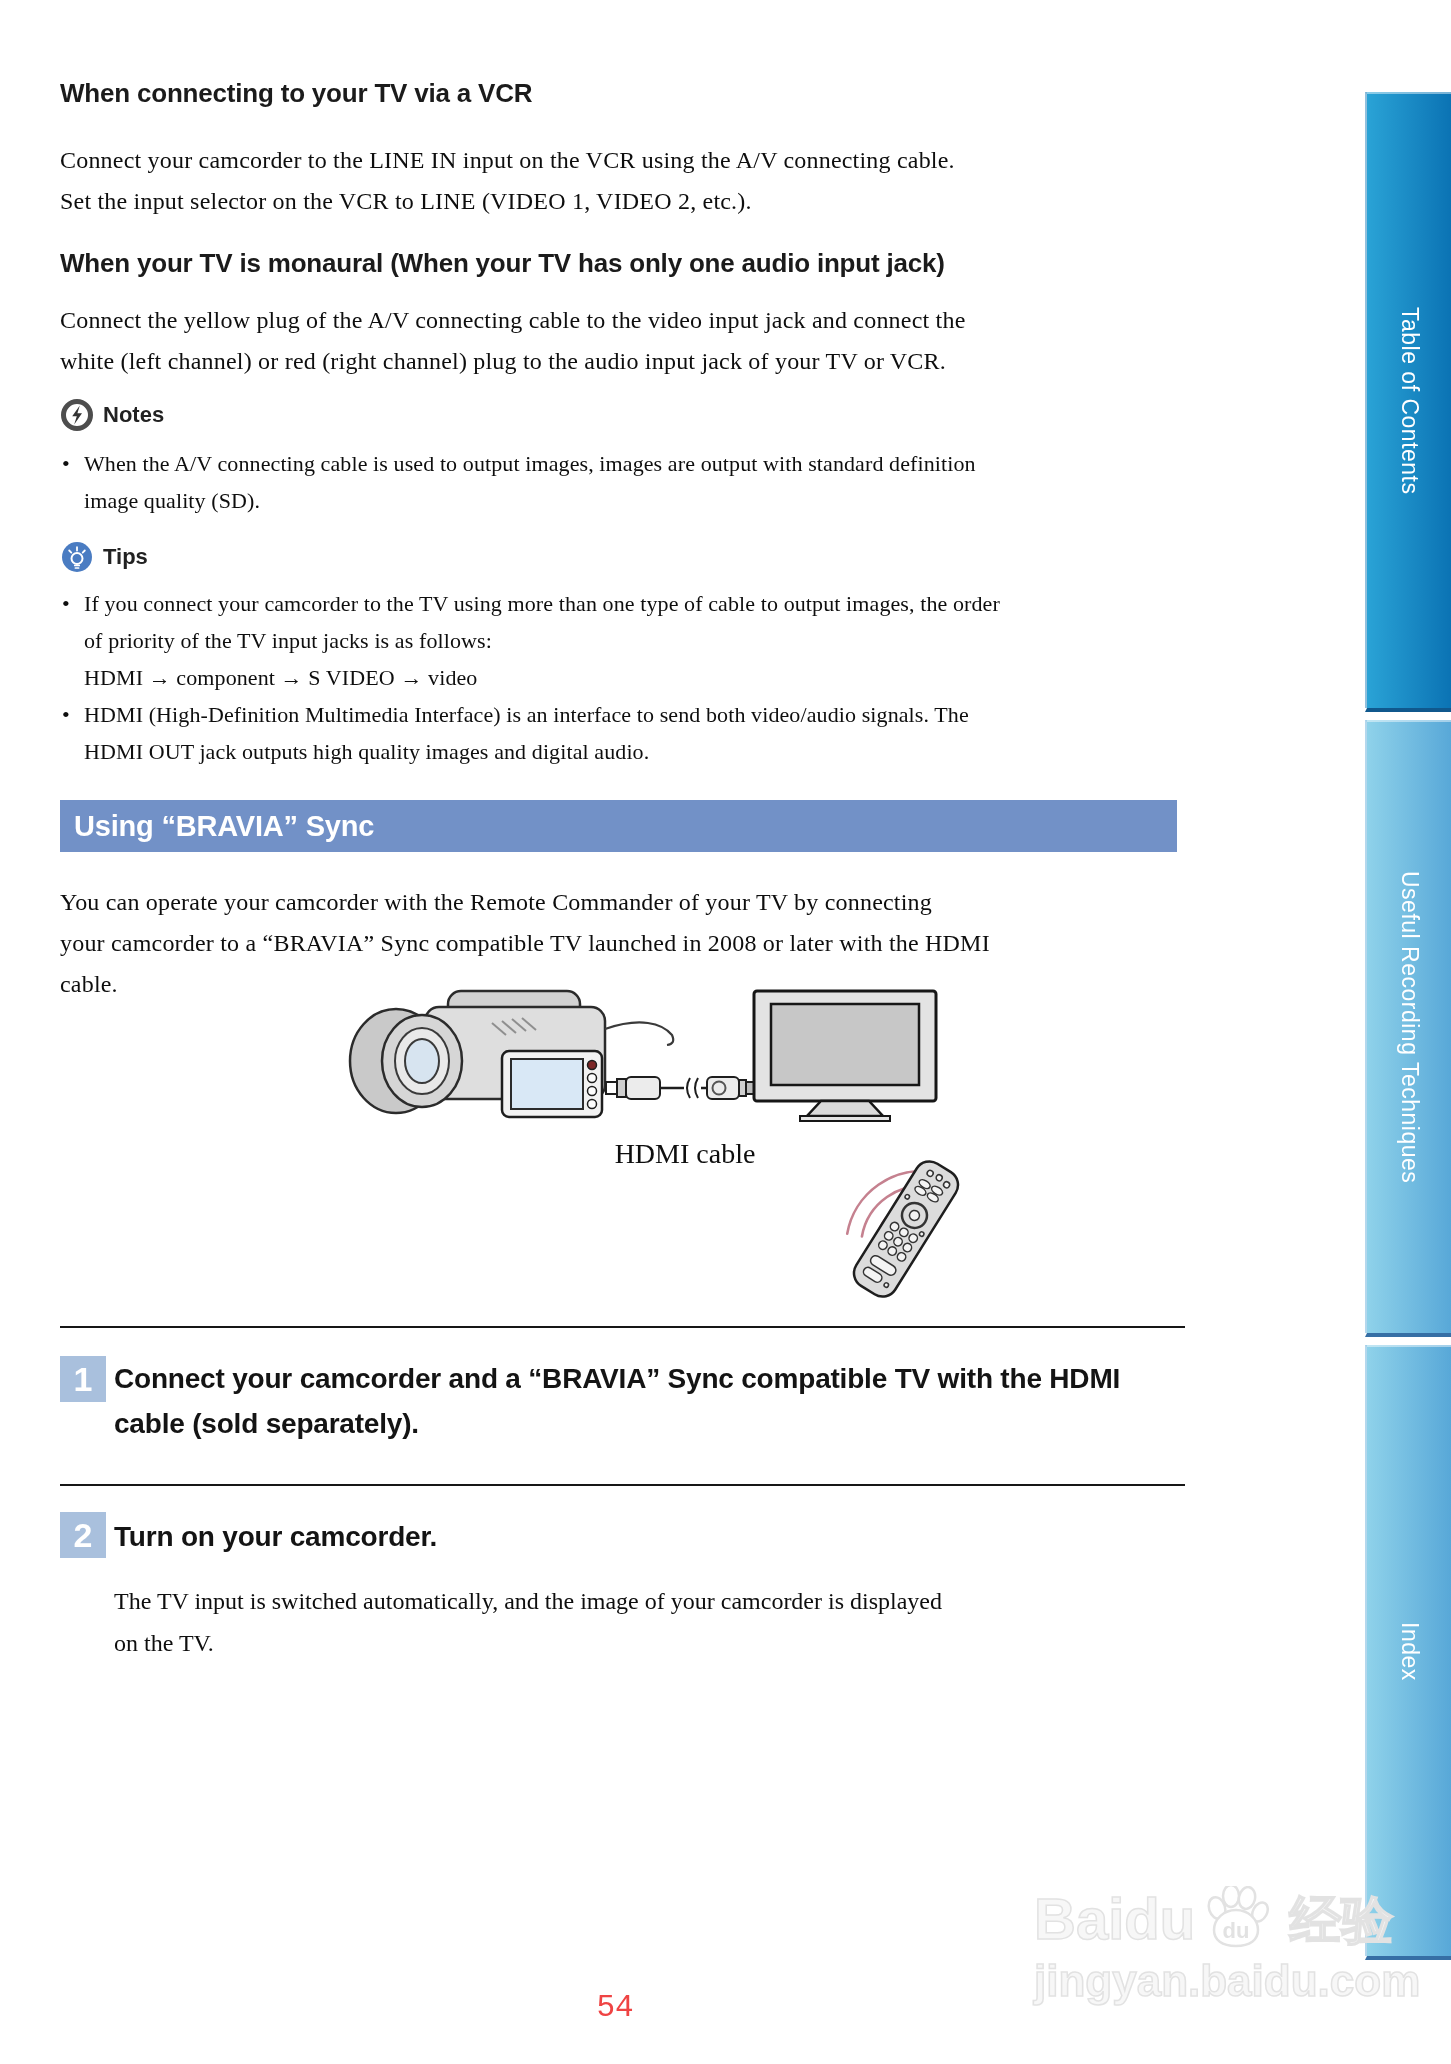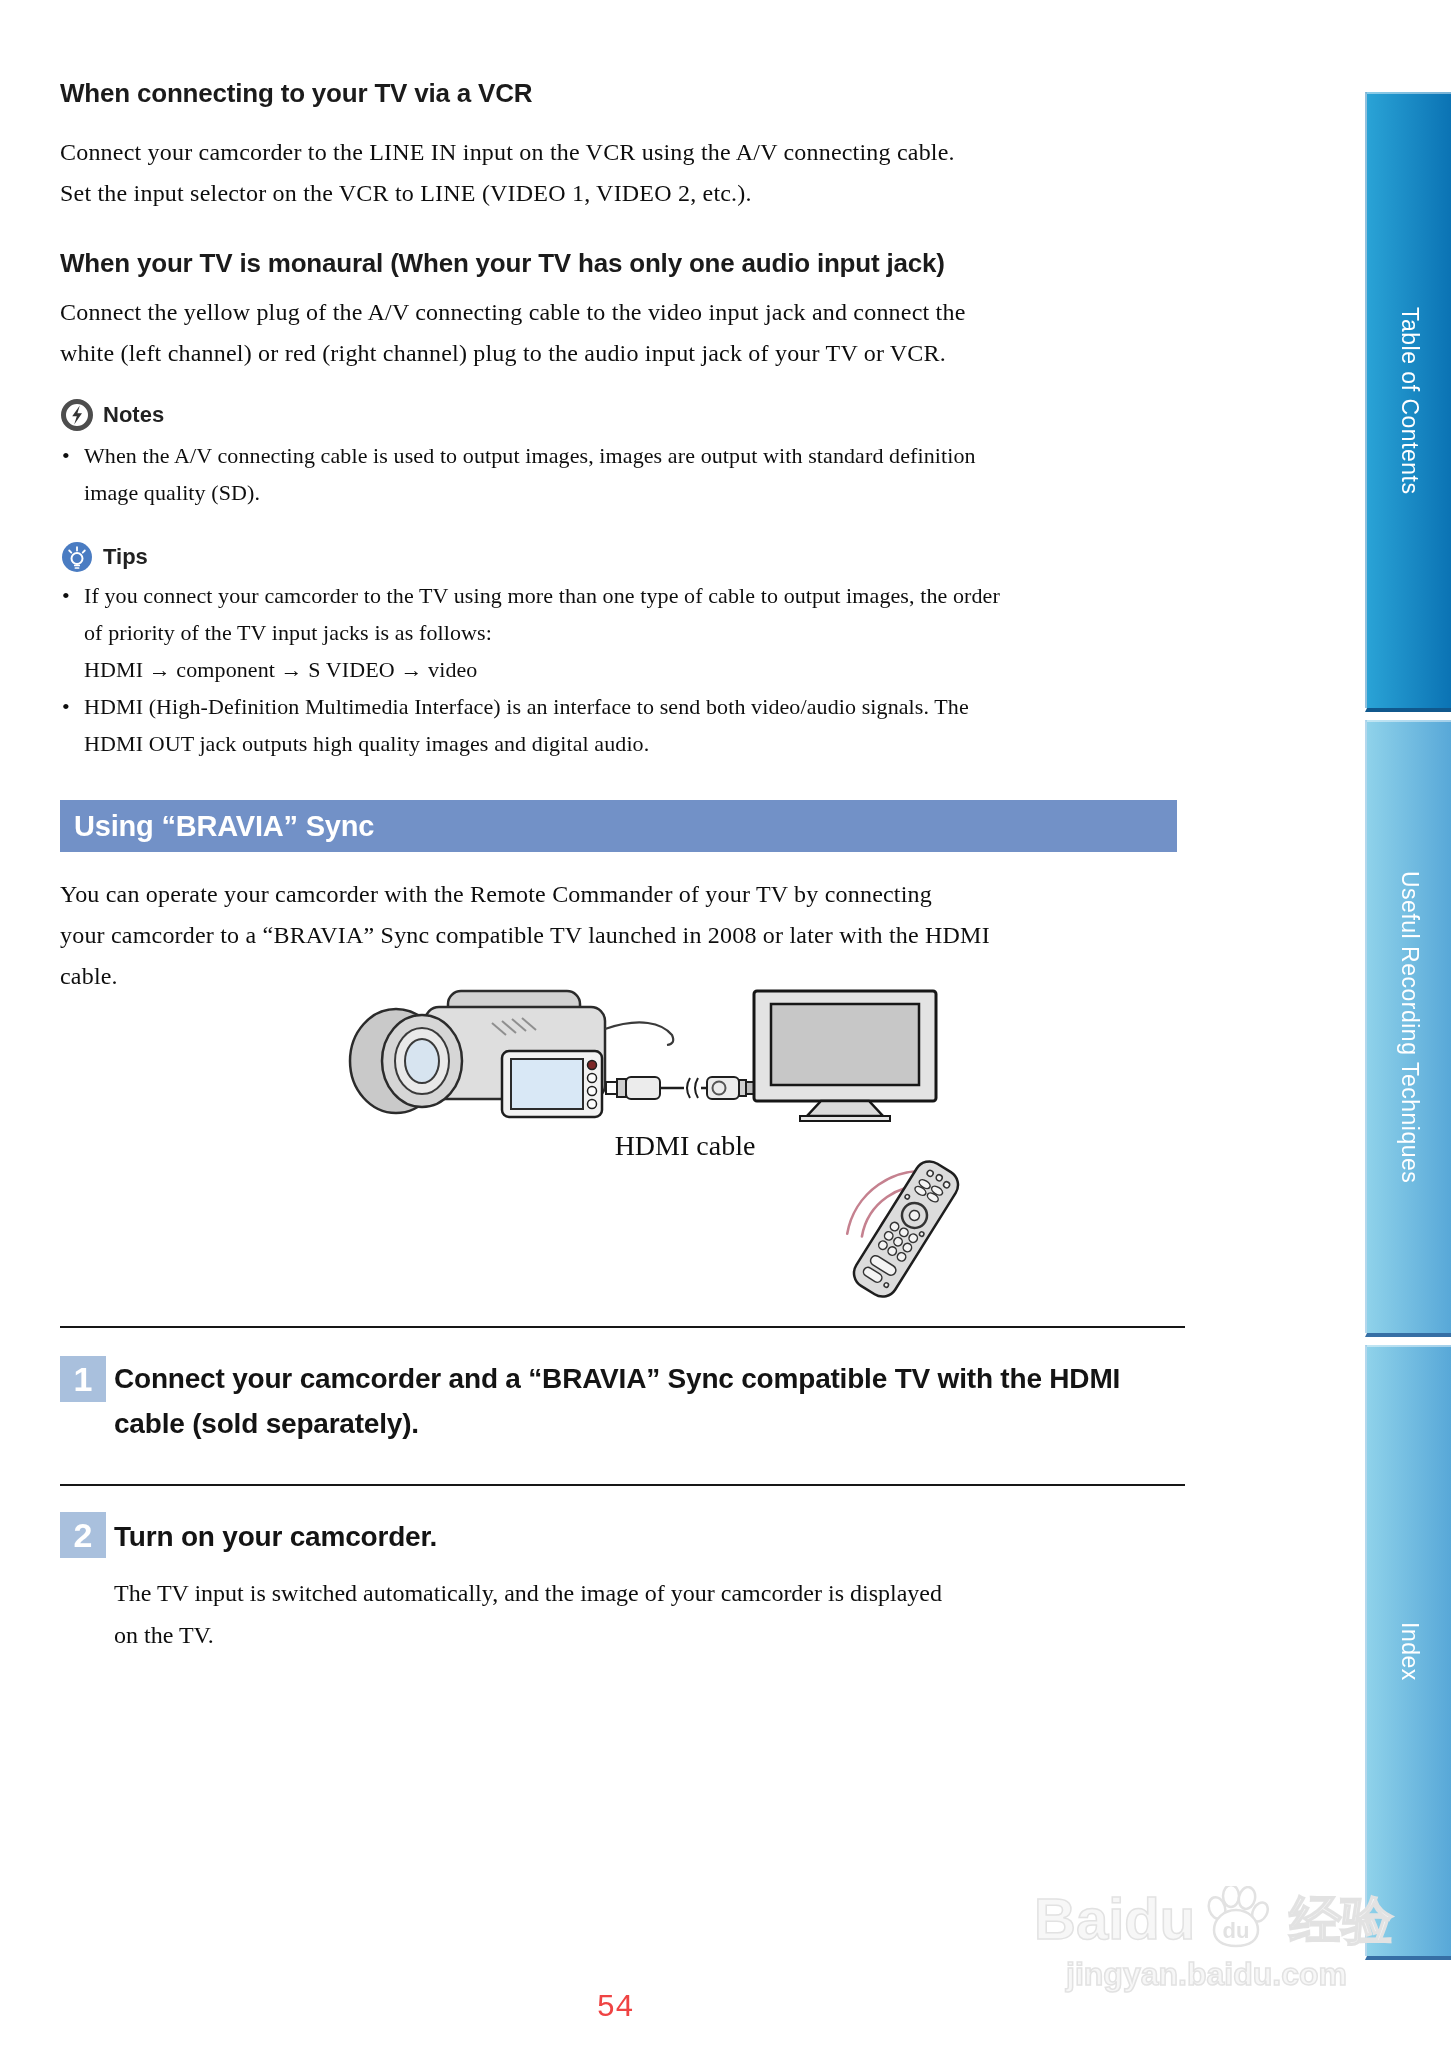--- a/index.html
+++ b/index.html
@@ -1,19 +1,19 @@
 <!DOCTYPE html>
 <html><head>
 <meta charset="utf-8">
 <style>
   html,body{margin:0;padding:0;}
   body{width:1451px;height:2064px;position:relative;background:#ffffff;overflow:hidden;
        font-family:"Liberation Sans", sans-serif;}
   .abs{position:absolute;}
-  .serif{font-family:"Liberation Serif", serif;}
+  .serif{font-family:"Liberation Serif", serif;margin-top:8px;}
   .h-sub{font-size:26px;font-weight:600;color:#1b1b1b;letter-spacing:-0.2px;white-space:nowrap;}
   .body-l{font-size:24px;line-height:41px;color:#0e0e0e;white-space:nowrap;letter-spacing:0.2px;}
   .body-s{font-size:22px;line-height:37px;color:#0e0e0e;white-space:nowrap;letter-spacing:0.1px;}
   .note-line{position:relative;}
   .note-line .mark{display:inline-block;width:22px;}
   .note-line.cont{padding-left:22px;}
   .lbl-row{display:flex;align-items:center;gap:9px;text-align:center;}
   .lbl-row .lbl{font-size:22px;font-weight:600;color:#222;}
   .banner{background:#7291c7;color:#ffffff;font-size:29px;font-weight:600;
           line-height:52px;padding-left:14px;letter-spacing:-0.2px;}
@@ -208,13 +208,13 @@
         <ellipse cx="28" cy="10" rx="8" ry="11"></ellipse>
         <ellipse cx="44" cy="12" rx="8" ry="11" transform="rotate(12 44 12)"></ellipse>
         <ellipse cx="57" cy="26" rx="7" ry="10" transform="rotate(28 57 26)"></ellipse>
         <path d="M33 24 c12 0 22 9 22 20 c0 10 -8 16 -22 16 c-14 0 -22 -6 -22 -16 c0 -11 10 -20 22 -20 z"></path>
       </g>
       <text x="33" y="52" text-anchor="middle" font-size="22" font-weight="bold" fill="#e2e2e2" font-family="Liberation Sans, sans-serif">du</text>
     </svg>
   </span>
   <span class="wm" style="font-size:52px;line-height:56px;">经验</span>
 </div>
-<div class="abs wm" style="left:1022px;top:1956px;width:345px;text-align:center;font-size:32px;">jingyan.baidu.com</div>
+<div class="abs wm" style="left:1022px;top:1956px;width:345px;text-align:center;font-size:44px;">jingyan.baidu.com</div>
 
 </body></html>

